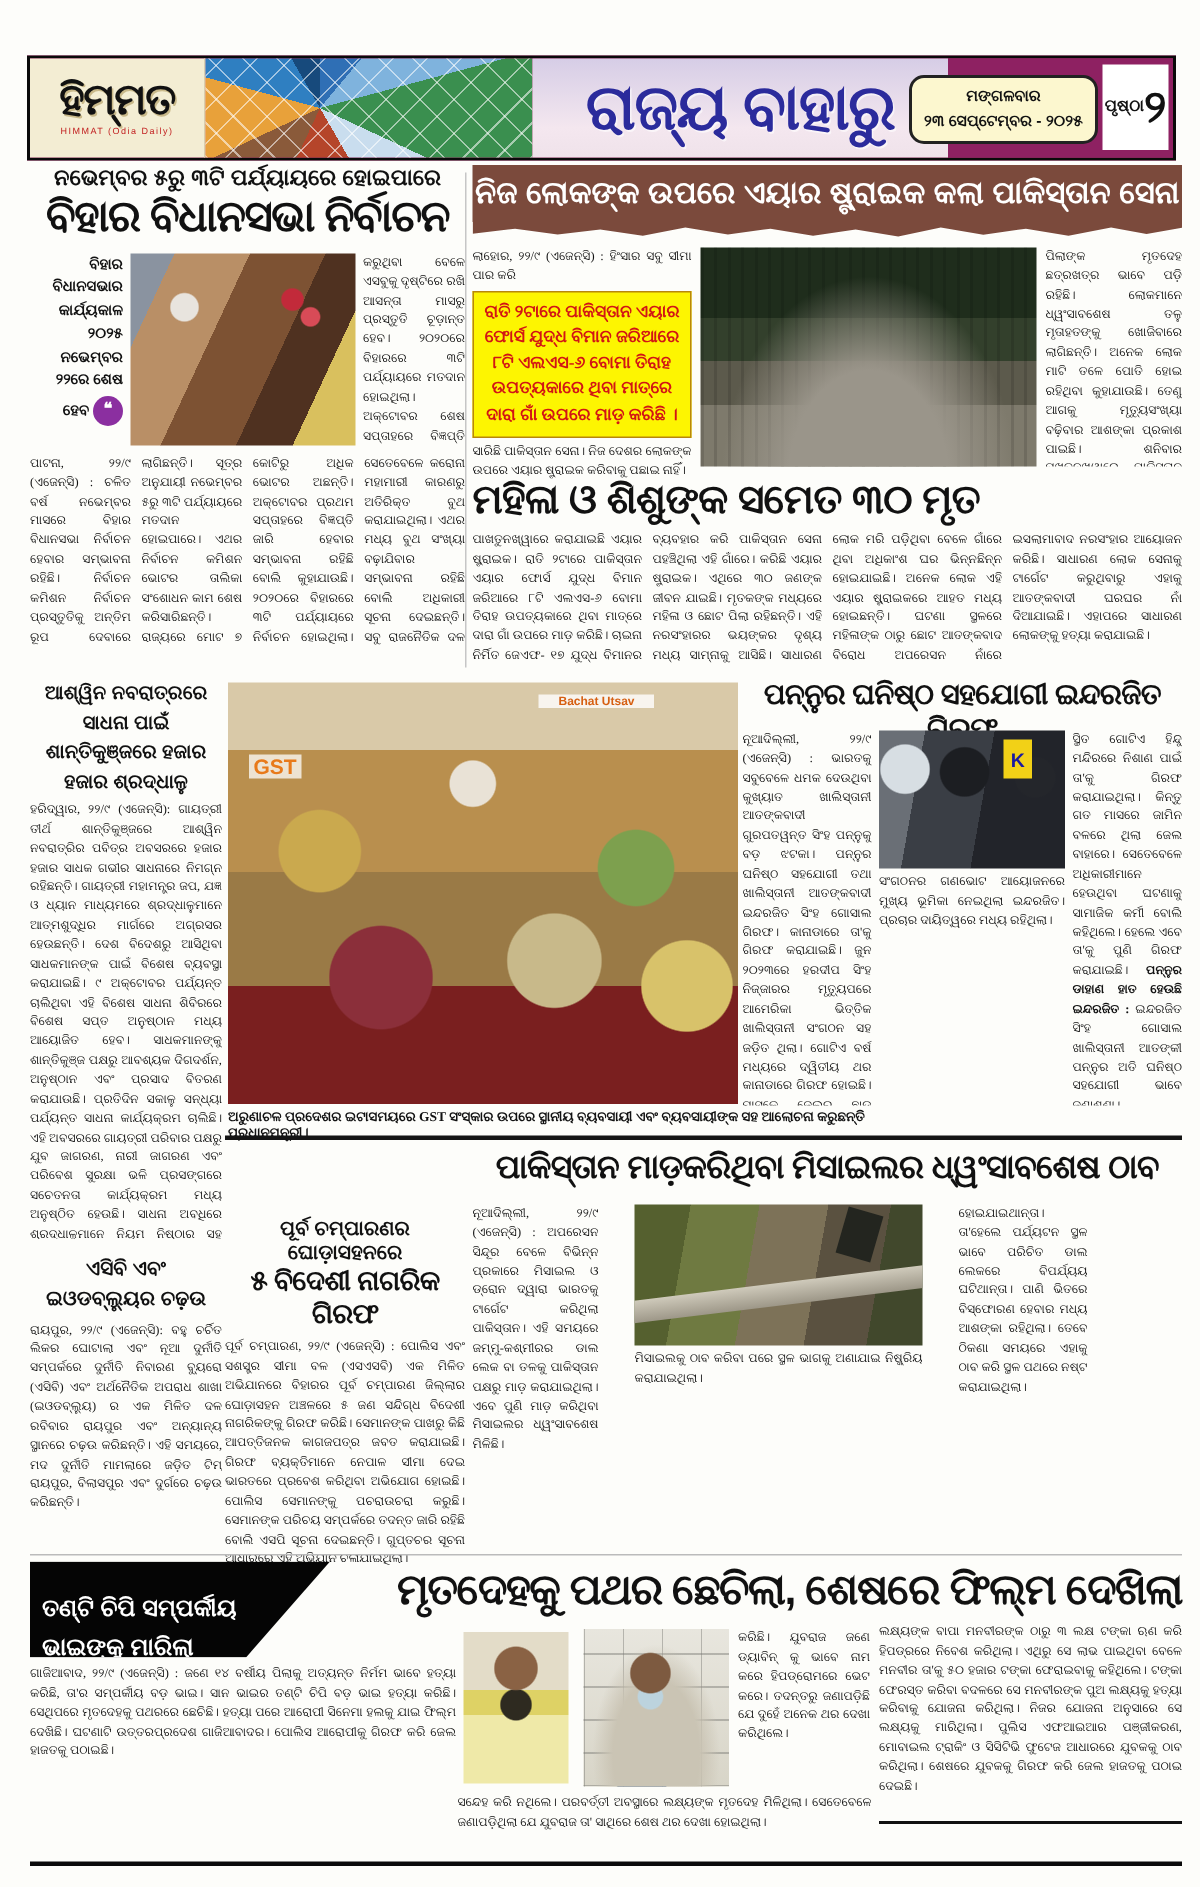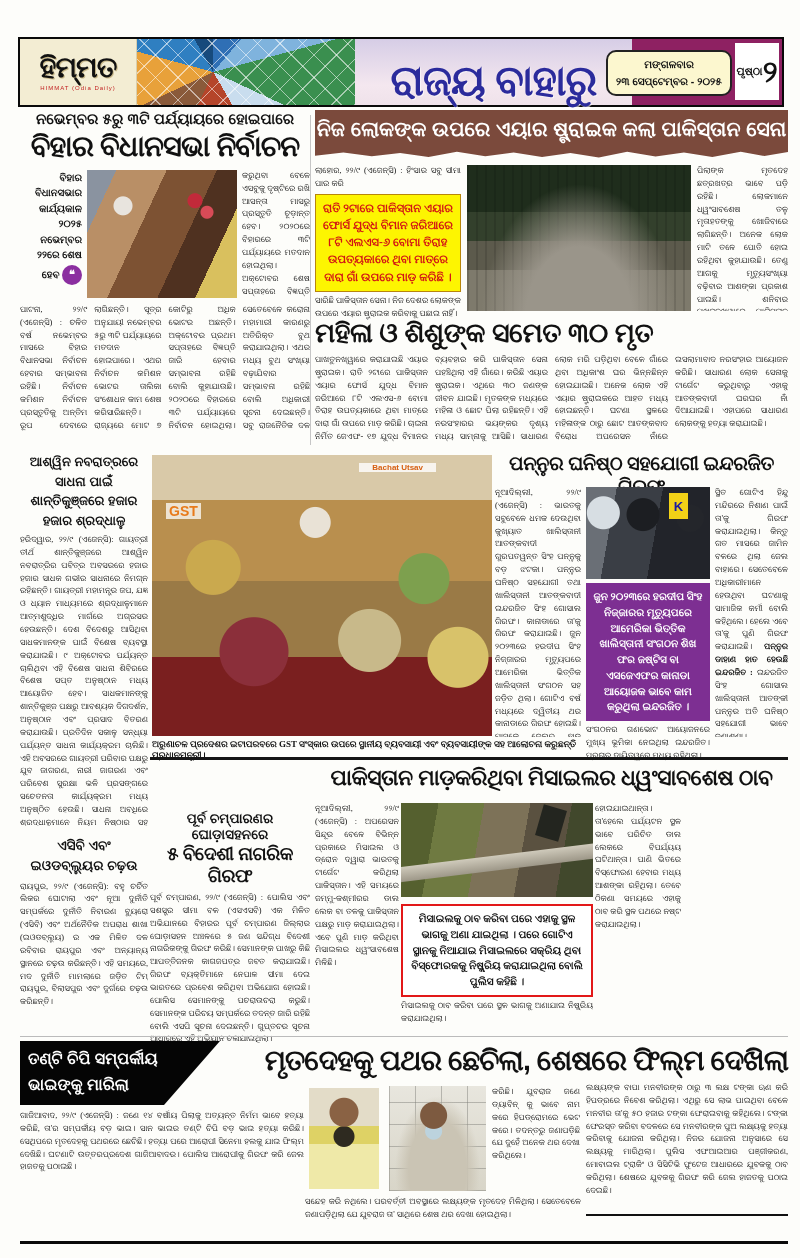--- a/index.html
+++ b/index.html
@@ -15,21 +15,21 @@
   #masthead{left:18px;top:37px;width:762px;height:66px;border:2.5px solid #0a0a0a;display:flex;background:#ec4899;}
   #logo-box{width:116px;background:#f3edd3;display:flex;flex-direction:column;align-items:center;justify-content:center;border-right:1px solid #d8cfae;}
   #logo-main{font-size:29px;font-weight:800;color:#111;text-shadow:1px 1px 0 #c9b98a;letter-spacing:-1px;line-height:1;}
   #logo-sub{font-size:6px;color:#c22222;letter-spacing:1px;margin-top:3px;font-family:"Liberation Sans",sans-serif;}
   #collage{width:218px;
     background:
       repeating-linear-gradient(45deg, rgba(255,255,255,.55) 0 1px, transparent 1px 16px),
       repeating-linear-gradient(-45deg, rgba(255,255,255,.55) 0 1px, transparent 1px 16px),
       conic-gradient(from 0deg at 35% 50%, #2f6fb5 0 40deg,#7fb3dd 40deg 75deg,#3a8f4f 75deg 115deg,#c9ddee 115deg 150deg,#b5452a 150deg 205deg,#8a5a3a 205deg 245deg,#e8a13a 245deg 285deg,#2f7fc1 285deg 330deg,#174a7c 330deg 360deg);}
   #title-area{flex:1;background:linear-gradient(180deg,#d6cde6 0%,#f4e7ef 70%,#efe2ea 100%);
-    display:flex;align-items:flex-end;justify-content:center;}
+    display:flex;align-items:center;justify-content:center;}
   #section-title{font-size:42px;font-weight:800;color:#2b2b9c;letter-spacing:-1px;text-shadow:1px 1px 0 rgba(255,255,255,.6);}
   #mast-right{width:150px;background:#8e2162;position:relative;}
   #date-box{position:absolute;left:-26px;top:11px;width:122px;height:42px;background:#fcf7cf;border:2px solid #222;border-radius:10px;
     display:flex;flex-direction:column;align-items:center;justify-content:center;font-weight:bold;font-size:10.5px;line-height:1.6;}
   #page-box{position:absolute;right:3px;top:4px;width:44px;height:57px;background:#fff;display:flex;flex-direction:row;align-items:center;justify-content:center;}
   #page-label{font-size:11px;font-weight:bold;line-height:1;}
   #page-number{font-size:30px;font-weight:800;line-height:1;}
 
   
   #a-bihar{left:20px;top:110px;width:290px;}
@@ -110,38 +110,38 @@
 
   
   #rule-mid{left:150px;top:757px;width:638px;height:2.5px;background:#151515;}
   #a-champ{left:150px;top:765px;width:160px;}
   #champ-h1{font-size:13.5px;font-weight:800;text-align:center;margin-top:46px;}
   #champ-h2{font-size:18.5px;font-weight:800;text-align:center;letter-spacing:-0.5px;}
   #champ-body{margin-top:5px;height:216px;}
 
   #a-missile{left:315px;top:765px;width:473px;}
   #missile-headline{font-size:22px;font-weight:800;text-align:center;letter-spacing:-0.5px;height:36px;}
-  #missile-row{display:flex;gap:2px;margin-top:2px;}
+  #missile-row{display:flex;gap:24px;margin-top:2px;}
   #missile-c1{width:84px;height:232px;}
   #missile-c2{width:192px;}
   #missile-photo{width:192px;height:94px;position:relative;overflow:hidden;
     background:linear-gradient(100deg,#55602f 0 18%,#6f7a41 18% 40%,#7d7258 40% 62%,#5a5140 62% 82%,#41482c 82% 100%);}
   .beam{position:absolute;left:-8px;top:52px;width:214px;height:15px;border-radius:8px;
     background:linear-gradient(#cfcabb,#9d9788);transform:rotate(-7deg);}
   .boot{position:absolute;right:30px;top:4px;width:24px;height:32px;background:#23251f;transform:rotate(16deg);}
   .red-box{margin-top:7px;border:2.5px solid #e21818;background:#fff;font-weight:700;font-size:10.5px;
     line-height:1.5;text-align:center;padding:5px 6px;}
   #missile-c2-below{height:40px;margin-top:3px;}
   #missile-c3{width:86px;height:232px;}
   #missile-c4{flex:1;height:232px;}
 
   
   #sep-bottom{left:20px;top:1036px;width:768px;height:1px;background:#bbb;}
   #black-box{left:20px;top:1041px;width:200px;height:64px;background:#050505;color:#fff;
-    clip-path:polygon(0 0,100% 0,72% 100%,0 100%);padding:5px 8px;box-sizing:border-box;}
+    clip-path:polygon(0 0,100% 0,72% 100%,0 100%);padding:19px 8px;box-sizing:border-box;}
   #black-box .l{font-size:16px;font-weight:800;line-height:1.6;white-space:nowrap;}
   #murder-headline{left:208px;top:1044px;width:580px;font-size:28.5px;font-weight:800;text-align:right;letter-spacing:-1px;}
   #murder-left{left:20px;top:1110px;width:284px;height:130px;}
   #boy-photo{left:309px;top:1088px;width:70px;height:101px;
     background:
       radial-gradient(circle at 50% 24%, #8a6244 0 14px, transparent 15px),
       radial-gradient(circle at 50% 48%, #2e2a20 0 10px, transparent 11px),
       linear-gradient(180deg,#e3dcc8 0 38%,#ded265 38% 55%,#efe9a8 55% 100%);}
   #man-photo{left:389px;top:1086px;width:97px;height:105px;
     background:
@@ -230,31 +230,30 @@
     <div class="small-head sans">ଆଶ୍ୱିନ ନବରାତ୍ରରେ ସାଧନା ପାଇଁ ଶାନ୍ତିକୁଞ୍ଜରେ ହଜାର ହଜାର ଶ୍ରଦ୍ଧାଳୁ</div>
     <div id="navratri-body" class="body-txt just">ହରିଦ୍ୱାର, ୨୨/୯ (ଏଜେନ୍ସି): ଗାୟତ୍ରୀ ତୀର୍ଥ ଶାନ୍ତିକୁଞ୍ଜରେ ଆଶ୍ୱିନ ନବରାତ୍ରିର ପବିତ୍ର ଅବସରରେ ହଜାର ହଜାର ସାଧକ ଗଭୀର ସାଧନାରେ ନିମଗ୍ନ ରହିଛନ୍ତି। ଗାୟତ୍ରୀ ମହାମନ୍ତ୍ର ଜପ, ଯଜ୍ଞ ଓ ଧ୍ୟାନ ମାଧ୍ୟମରେ ଶ୍ରଦ୍ଧାଳୁମାନେ ଆତ୍ମଶୁଦ୍ଧିର ମାର୍ଗରେ ଅଗ୍ରସର ହେଉଛନ୍ତି। ଦେଶ ବିଦେଶରୁ ଆସିଥିବା ସାଧକମାନଙ୍କ ପାଇଁ ବିଶେଷ ବ୍ୟବସ୍ଥା କରାଯାଇଛି। ୯ ଅକ୍ଟୋବର ପର୍ଯ୍ୟନ୍ତ ଚାଲିଥିବା ଏହି ବିଶେଷ ସାଧନା ଶିବିରରେ ବିଶେଷ ସପ୍ତ ଅନୁଷ୍ଠାନ ମଧ୍ୟ ଆୟୋଜିତ ହେବ। ସାଧକମାନଙ୍କୁ ଶାନ୍ତିକୁଞ୍ଜ ପକ୍ଷରୁ ଆବଶ୍ୟକ ଦିଗଦର୍ଶନ, ଅନୁଷ୍ଠାନ ଏବଂ ପ୍ରସାଦ ବିତରଣ କରାଯାଉଛି। ପ୍ରତିଦିନ ସକାଳୁ ସନ୍ଧ୍ୟା ପର୍ଯ୍ୟନ୍ତ ସାଧନା କାର୍ଯ୍ୟକ୍ରମ ଚାଲିଛି। ଏହି ଅବସରରେ ଗାୟତ୍ରୀ ପରିବାର ପକ୍ଷରୁ ଯୁବ ଜାଗରଣ, ନାରୀ ଜାଗରଣ ଏବଂ ପରିବେଶ ସୁରକ୍ଷା ଭଳି ପ୍ରସଙ୍ଗରେ ସଚେତନତା କାର୍ଯ୍ୟକ୍ରମ ମଧ୍ୟ ଅନୁଷ୍ଠିତ ହେଉଛି। ସାଧନା ଅବଧିରେ ଶ୍ରଦ୍ଧାଳୁମାନେ ନିୟମ ନିଷ୍ଠାର ସହ ବ୍ରତ ପାଳନ କରୁଛନ୍ତି ବୋଲି ବ୍ୟବସ୍ଥାପକ ସୂଚନା ଦେଇଛନ୍ତି। ଏଥିପାଇଁ ଅନଲାଇନ ପଞ୍ଜୀକରଣ ବ୍ୟବସ୍ଥା ମଧ୍ୟ କରାଯାଇଛି।</div>
     <div id="acb-head" class="small-head sans">ଏସିବି ଏବଂ ଇଓଡବ୍ଲ୍ୟୁର ଚଢ଼ଉ</div>
     <div id="acb-body" class="body-txt just">ରାୟପୁର, ୨୨/୯ (ଏଜେନ୍ସି): ବହୁ ଚର୍ଚିତ ଲିକର ଘୋଟାଲା ଏବଂ ନୂଆ ଦୁର୍ନୀତି ସମ୍ପର୍କରେ ଦୁର୍ନୀତି ନିବାରଣ ବ୍ୟୁରୋ (ଏସିବି) ଏବଂ ଅର୍ଥନୈତିକ ଅପରାଧ ଶାଖା (ଇଓଡବ୍ଲ୍ୟୁ) ର ଏକ ମିଳିତ ଦଳ ରବିବାର ରାୟପୁର ଏବଂ ଅନ୍ୟାନ୍ୟ ସ୍ଥାନରେ ଚଢ଼ଉ କରିଛନ୍ତି। ଏହି ସମୟରେ, ମଦ ଦୁର୍ନୀତି ମାମଲାରେ ଜଡ଼ିତ ଟିମ୍ ରାୟପୁର, ବିଲାସପୁର ଏବଂ ଦୁର୍ଗରେ ଚଢ଼ଉ କରିଛନ୍ତି।</div>
   </div>
 
   <div id="modi-photo" class="abs">
     <span class="gst-label">GST</span>
     <span class="utsav-label">Bachat Utsav</span>
   </div>
-  <div id="modi-caption" class="abs">ଅରୁଣାଚଳ ପ୍ରଦେଶର ଇଟାପରବରେ GST ସଂସ୍କାର ଉପରେ ସ୍ଥାନୀୟ ବ୍ୟବସାୟୀ ଏବଂ ବ୍ୟବସାୟୀଙ୍କ ସହ ଆଲୋଚନା କରୁଛନ୍ତି ପ୍ରଧାନମନ୍ତ୍ରୀ।</div>
+  <div id="modi-caption" class="abs">ଅରୁଣାଚଳ ପ୍ରଦେଶର ଇଟାସମୟରେ GST ସଂସ୍କାର ଉପରେ ସ୍ଥାନୀୟ ବ୍ୟବସାୟୀ ଏବଂ ବ୍ୟବସାୟୀଙ୍କ ସହ ଆଲୋଚନା କରୁଛନ୍ତି ପ୍ରଧାନମନ୍ତ୍ରୀ।</div>
 
   <div id="a-pannu" class="abs">
     <div id="pannu-headline" class="sans">ପନ୍ନୁର ଘନିଷ୍ଠ ସହଯୋଗୀ ଇନ୍ଦରଜିତ ଗିରଫ</div>
     <div id="pannu-row">
       <div id="pannu-c1" class="body-txt just">ନୂଆଦିଲ୍ଲୀ, ୨୨/୯ (ଏଜେନ୍ସି) : ଭାରତକୁ ସବୁବେଳେ ଧମକ ଦେଉଥିବା କୁଖ୍ୟାତ ଖାଲିସ୍ତାନୀ ଆତଙ୍କବାଦୀ ଗୁରପତୱନ୍ତ ସିଂହ ପନ୍ନୁକୁ ବଡ଼ ଝଟକା। ପନ୍ନୁର ଘନିଷ୍ଠ ସହଯୋଗୀ ତଥା ଖାଲିସ୍ତାନୀ ଆତଙ୍କବାଦୀ ଇନ୍ଦରଜିତ ସିଂହ ଗୋସାଲ ଗିରଫ। କାନାଡାରେ ତା'କୁ ଗିରଫ କରାଯାଇଛି। ଜୁନ ୨୦୨୩ରେ ହରଦୀପ ସିଂହ ନିଜ୍ଜାରର ମୃତ୍ୟୁପରେ ଆମେରିକା ଭିତ୍ତିକ ଖାଲିସ୍ତାନୀ ସଂଗଠନ ସହ ଜଡ଼ିତ ଥିଲା। ଗୋଟିଏ ବର୍ଷ ମଧ୍ୟରେ ଦ୍ୱିତୀୟ ଥର କାନାଡାରେ ଗିରଫ ହୋଇଛି। ମାସକେ ଜେଲରୁ ଛାଡ଼ ହୋଇଥିଲା।</div>
       <div id="pannu-c2">
         <div id="sikh-photo">
           <span class="k-patch">K</span>
         </div>
-        <div class="purple-box">ଜୁନ ୨୦୨୩ରେ ହରଦୀପ ସିଂହ ନିଜ୍ଜାରର ମୃତ୍ୟୁପରେ ଆମେରିକା ଭିତ୍ତିକ ଖାଲିସ୍ତାନୀ ସଂଗଠନ ଶିଖ ଫର ଜଷ୍ଟିସ ବା ଏସଜେଏଫର କାନାଡା ଆୟୋଜକ ଭାବେ କାମ କରୁଥିଲା ଇନ୍ଦରଜିତ ।</div>
         <div id="pannu-c2-below" class="body-txt just">ସଂଗଠନର ଗଣଭୋଟ ଆୟୋଜନରେ ମୁଖ୍ୟ ଭୂମିକା ନେଇଥିଲା ଇନ୍ଦରଜିତ। ପ୍ରଚାର ଦାୟିତ୍ୱରେ ମଧ୍ୟ ରହିଥିଲା।</div>
       </div>
       <div id="pannu-c3" class="body-txt just">
         <span>ସ୍ଥିତ ଗୋଟିଏ ହିନ୍ଦୁ ମନ୍ଦିରରେ ନିଶାଣ ପାଇଁ ତା'କୁ ଗିରଫ କରାଯାଇଥିଲା। କିନ୍ତୁ ଗତ ମାସରେ ଜାମିନ ବଳରେ ଥିଲା ଜେଲ ବାହାରେ। ସେତେବେଳେ ଅଧିକାରୀମାନେ ହେଉଥିବା ଘଟଣାକୁ ସାମାଜିକ କର୍ମୀ ବୋଲି କହିଥିଲେ। ହେଲେ ଏବେ ତା'କୁ ପୁଣି ଗିରଫ କରାଯାଇଛି। </span>
         <span class="bold">ପନ୍ନୁର ଡାହାଣ ହାତ ହେଉଛି ଇନ୍ଦରଜିତ : </span>
         <span>ଇନ୍ଦରଜିତ ସିଂହ ଗୋସାଲ ଖାଲିସ୍ତାନୀ ଆତଙ୍କୀ ପନ୍ନୁର ଅତି ଘନିଷ୍ଠ ସହଯୋଗୀ ଭାବେ ଜଣାଶୁଣା।</span>
       </div>
     </div>
   </div>
 
@@ -268,21 +267,20 @@
 
   <div id="a-missile" class="abs">
     <div id="missile-headline" class="sans">ପାକିସ୍ତାନ ମାଡ଼କରିଥିବା ମିସାଇଲର ଧ୍ୱଂସାବଶେଷ ଠାବ</div>
     <div id="missile-row">
       <div id="missile-c1" class="body-txt just">ନୂଆଦିଲ୍ଲୀ, ୨୨/୯ (ଏଜେନ୍ସି) : ଅପରେସନ ସିନ୍ଦୂର ବେଳେ ବିଭିନ୍ନ ପ୍ରକାରେ ମିସାଇଲ ଓ ଡ୍ରୋନ ଦ୍ୱାରା ଭାରତକୁ ଟାର୍ଗେଟ କରିଥିଲା ପାକିସ୍ତାନ। ଏହି ସମୟରେ ଜମ୍ମୁ-କଶ୍ମୀରର ଡାଲ ଲେକ ବା ତଳକୁ ପାକିସ୍ତାନ ପକ୍ଷରୁ ମାଡ଼ କରାଯାଇଥିଲା। ଏବେ ପୁଣି ମାଡ଼ କରିଥିବା ମିସାଇଲର ଧ୍ୱଂସାବଶେଷ ମିଳିଛି।</div>
       <div id="missile-c2">
         <div id="missile-photo">
           <div class="beam"></div>
           <div class="boot"></div>
         </div>
-        <div class="red-box">ମିସାଇଲକୁ ଠାବ କରିବା ପରେ ଏହାକୁ ସ୍ଥଳ ଭାଗକୁ ଅଣା ଯାଇଥିଲା । ପରେ ଗୋଟିଏ ସ୍ଥାନକୁ ନିଆଯାଇ ମିସାଇଲରେ ସକ୍ରିୟ ଥିବା ବିସ୍ଫୋରକକୁ ନିଷ୍କ୍ରିୟ କରାଯାଇଥିଲା ବୋଲି ପୁଲିସ  କହିଛି ।</div>
         <div id="missile-c2-below" class="body-txt just">ମିସାଇଲକୁ ଠାବ କରିବା ପରେ ସ୍ଥଳ ଭାଗକୁ ଅଣାଯାଇ ନିଷ୍କ୍ରିୟ କରାଯାଇଥିଲା।</div>
       </div>
       <div id="missile-c3" class="body-txt just">ହୋଇଯାଇଥାନ୍ତା। ତା'ହେଲେ ପର୍ଯ୍ୟଟନ ସ୍ଥଳ ଭାବେ ପରିଚିତ ଡାଲ ଲେକରେ ବିପର୍ଯ୍ୟୟ ଘଟିଥାନ୍ତା। ପାଣି ଭିତରେ ବିସ୍ଫୋରଣ ହେବାର ମଧ୍ୟ ଆଶଙ୍କା ରହିଥିଲା। ତେବେ ଠିକଣା ସମୟରେ ଏହାକୁ ଠାବ କରି ସ୍ଥଳ ପଥରେ ନଷ୍ଟ କରାଯାଇଥିଲା।</div>
     </div>
   </div>
 
   <div id="sep-bottom" class="abs"></div>
 
   <div id="black-box" class="abs sans">
     <div class="l">ତଣ୍ଟି ଚିପି ସମ୍ପର୍କୀୟ</div>

